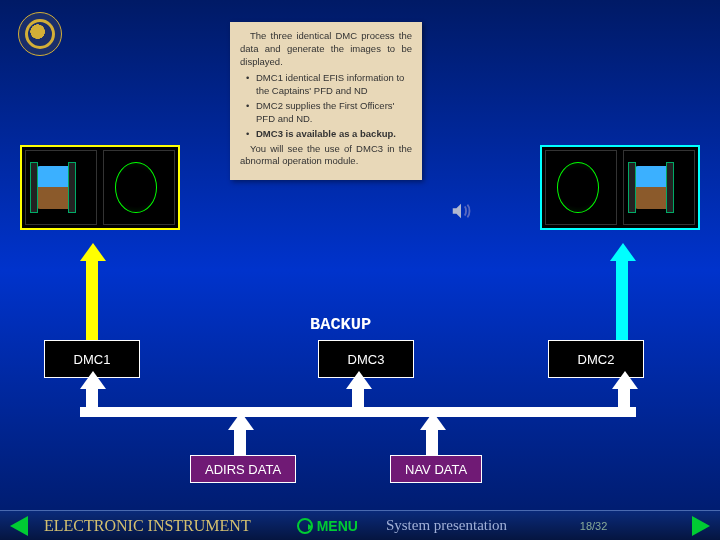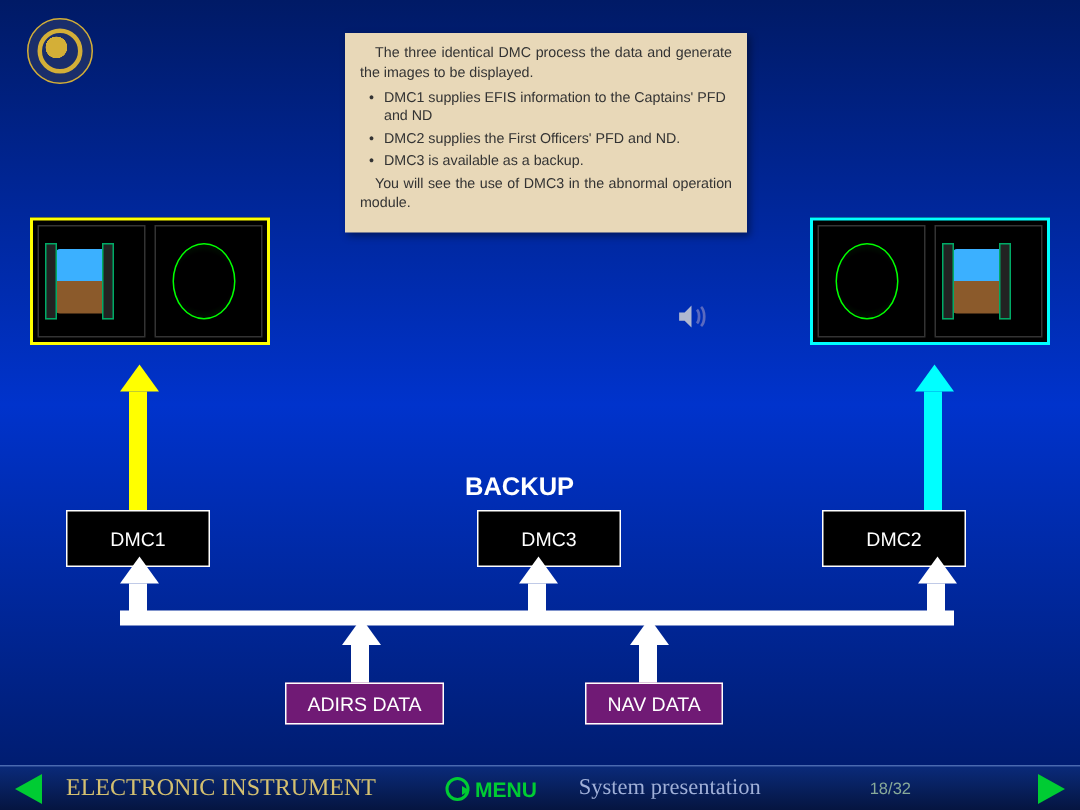--- a/index.html
+++ b/index.html
@@ -22,34 +22,34 @@
   }
   .logo-inner {
     width: 30px; height: 30px;
     border: 3px solid #d4af37;
     border-radius: 50%;
     background: radial-gradient(circle at 40% 40%, #d4af37 0%, #d4af37 35%, transparent 36%);
   }
   .info-box {
     position: absolute;
     top: 22px; left: 230px;
-    width: 268px;
+    width: 192px;
     background: #e8d8b8;
     padding: 8px 10px;
     font-size: 9.5px;
     color: #333;
     line-height: 1.35;
     box-shadow: 2px 2px 5px rgba(0,0,0,.4);
   }
   .info-box p { margin-bottom: 4px; text-align: justify; }
   .info-box .indent { text-indent: 10px; }
   .info-box ul { list-style: none; padding-left: 6px; }
   .info-box li { position: relative; padding-left: 10px; margin-bottom: 2px;}
   .info-box li:before { content:"•"; position:absolute; left:0; }
-  .info-box b { font-weight: normal; }
+  .info-box b { font-weight: bold; }
   .pfd-pair {
     position: absolute;
     top: 145px;
     width: 160px; height: 85px;
     background: #000;
     border: 2px solid;
     display: flex;
   }
   .pfd-pair.left { left: 20px; border-color: #ffff00; }
   .pfd-pair.right { left: 540px; border-color: #00ffff; }
@@ -91,21 +91,21 @@
   .arrow-yellow .shaft { background:#ffff00; }
   .arrow-yellow .head  { border-bottom:18px solid #ffff00; }
   .arrow-cyan .shaft { background:#00ffff; }
   .arrow-cyan .head  { border-bottom:18px solid #00ffff; }
   .arrow-white .shaft { background:#fff; }
   .arrow-white .head  { border-bottom:18px solid #fff; }
 
   .backup-label {
     position:absolute;
     top: 315px; left: 310px;
-    color:#fff; font-size:17px; font-weight:bold;
+    color:#fff; font-size:17px; font-weight:bold;font-family:Liberation Mono, monospace;
   }
   .dmc-box {
     position:absolute;
     top: 340px;
     width: 96px; height: 38px;
     background:#000;
     border:1px solid #fff;
     color:#fff;
     font-size:13px;
     display:flex; align-items:center; justify-content:center;
@@ -184,21 +184,21 @@
 </head>
 <body>
 
 <div class="logo">
     <div class="logo-inner"></div>
   </div>
 
 <div class="info-box">
   <p class="indent">The three identical DMC process the data and generate the images to be displayed.</p>
   <ul>
-    <li>DMC1 supplies EFIS information to the Captains' PFD and ND</li>
+    <li>DMC1 identical EFIS information to the Captains' PFD and ND</li>
     <li>DMC2 supplies the First Officers' PFD and ND.</li>
     <li><b>DMC3 is available as a backup.</b></li>
   </ul>
   <p class="indent">You will see the use of DMC3 in the abnormal operation module.</p>
 </div>
 
 <div class="pfd-pair left">
   <div class="screen">
     <div class="horizon"></div>
       <div class="tape l"></div>

